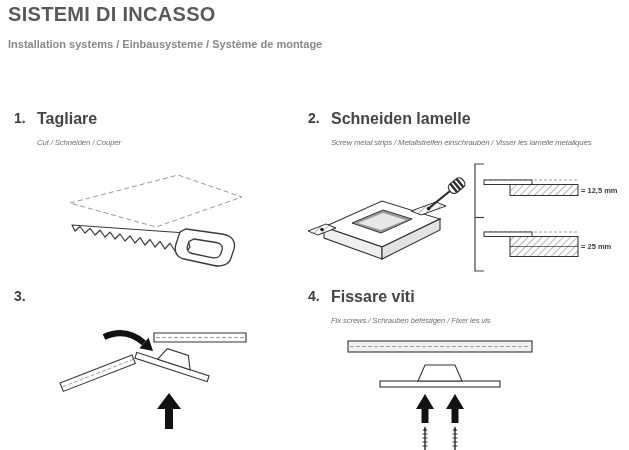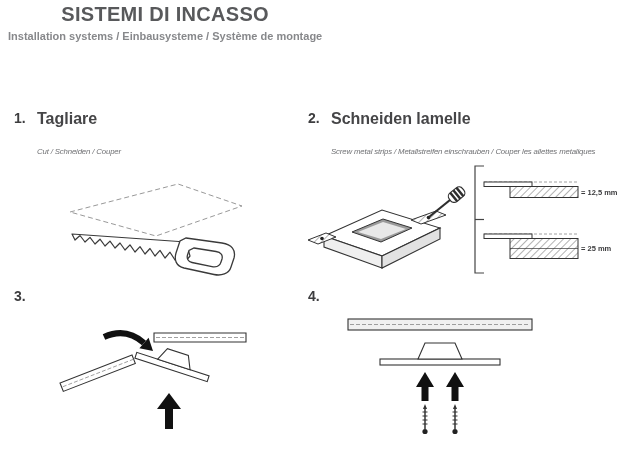--- a/index.html
+++ b/index.html
@@ -1,37 +1,37 @@
 <!DOCTYPE html>
 <html><head>
 <meta charset="utf-8">
 <style>
   * { margin:0; padding:0; box-sizing:border-box; }
   html,body { background:#ffffff; }
   body { font-family:"Liberation Sans", sans-serif; }
   .page { position:relative; width:629px; height:450px; background:#ffffff; overflow:hidden; }
 
-  .header { position:absolute; left:8px; top:3px;text-align:center; }
+  .header { position:absolute; left:8px; top:3px; }
   .title { font-size:20px; font-weight:bold; color:#58595b; letter-spacing:0.3px; }
-  .subtitle { font-size:11px; font-weight:bold; color:#87888b; margin-top:4px; }
+  .subtitle { font-size:11px; font-weight:bold; color:#87888b; margin-top:12px; }
 
   .step { position:absolute; }
   .step-1 { left:14px;  top:110px; width:286px; }
   .step-2 { left:308px; top:110px; width:318px; }
   .step-3 { left:14px;  top:288px; width:286px; }
   .step-4 { left:308px; top:288px; width:318px; }
 
   .step-head { display:flex; gap:9px; align-items:flex-start; }
   .num   { font-size:14px; font-weight:bold; color:#3d3d3f; line-height:1; padding-top:1px; min-width:14px; }
   .stitle{ font-size:16px; font-weight:bold; color:#454547; line-height:1.1; }
-  .ssub  { font-size:7.8px; font-style:italic; color:#6f7073; margin-top:19px; letter-spacing:-0.15px; white-space:nowrap; }
+  .ssub  { font-size:7.8px; font-style:italic; color:#6f7073; margin-top:10px; letter-spacing:-0.15px; white-space:nowrap; }
 
   svg { display:block; }
   .illus-1 { margin:22px 0 0 52px; }
-  .illus-2 { display:flex; align-items:flex-start; margin-top:6px; }
+  .illus-2 { display:flex; align-items:flex-end; margin-top:6px; }
   .illus-2 .fixture-svg { margin-top:22px; }
   .illus-3 { margin:10px 0 0 40px; }
   .illus-4 { margin:10px 0 0 32px; }
   text { font-family:"Liberation Sans", sans-serif; font-weight:bold; fill:#3a3a3c; }
 </style>
 </head>
 <body>
 
 <div class="page">
 
@@ -56,21 +56,21 @@
              M128,70 L150,73.5 C155,74.3 157,77 156,81 L155,84 C154,88 150,89.5 146,88.7 L126,84.5 C122,83.6 120.5,80.5 121.5,77 L123,72.5 Z"></path>
       </svg>
     </div>
   </section>
 
   <section class="step step-2">
     <div class="step-head">
       <span class="num">2.</span>
       <div>
         <div class="stitle">Schneiden lamelle</div>
-        <div class="ssub">Screw metal strips / Metallstreifen einschrauben / Couper les ailettes metaliques</div>
+        <div class="ssub">Screw metal strips / Metallstreifen einschrauben / Visser les lamelle metaliques</div>
       </div>
     </div>
     <div class="illus-2">
       <svg class="fixture-svg" width="162" height="100" viewBox="0 0 162 100">
         <defs>
           <pattern id="h2a" width="5" height="5" patternTransform="rotate(45)" patternUnits="userSpaceOnUse">
             <rect width="5" height="5" fill="#ffffff"></rect>
             <line x1="0" y1="0" x2="0" y2="5" stroke="#666" stroke-width="1"></line>
           </pattern>
         </defs>
@@ -151,20 +151,24 @@
           <polygon points="103,96 127,96 115,80" fill="#111"></polygon>
           <rect x="111" y="96" width="8" height="20" fill="#111"></rect>
         </g>
       </svg>
     </div>
   </section>
 
   <section class="step step-4">
     <div class="step-head">
       <span class="num">4.</span>
+      <div>
+        <div class="stitle">Fissare viti</div>
+        <div class="ssub">Fix screws / Schrauben befestigen / Fixer les vis</div>
+      </div>
     </div>
     <div class="illus-4">
       <svg width="200" height="122" viewBox="0 0 200 122">
         <g>
           <rect x="8" y="6" width="184" height="11" fill="#f0f0f0" stroke="#333" stroke-width="1.1"></rect>
           <line x1="10" y1="11.5" x2="190" y2="11.5" stroke="#888" stroke-width="0.8" stroke-dasharray="4,2"></line>
         </g>
         <g>
           <rect x="40" y="46" width="120" height="6" fill="#ffffff" stroke="#333" stroke-width="1.1"></rect>
           <polygon points="78,46 85,30 115,30 122,46" fill="#ffffff" stroke="#333" stroke-width="1.1"></polygon>

